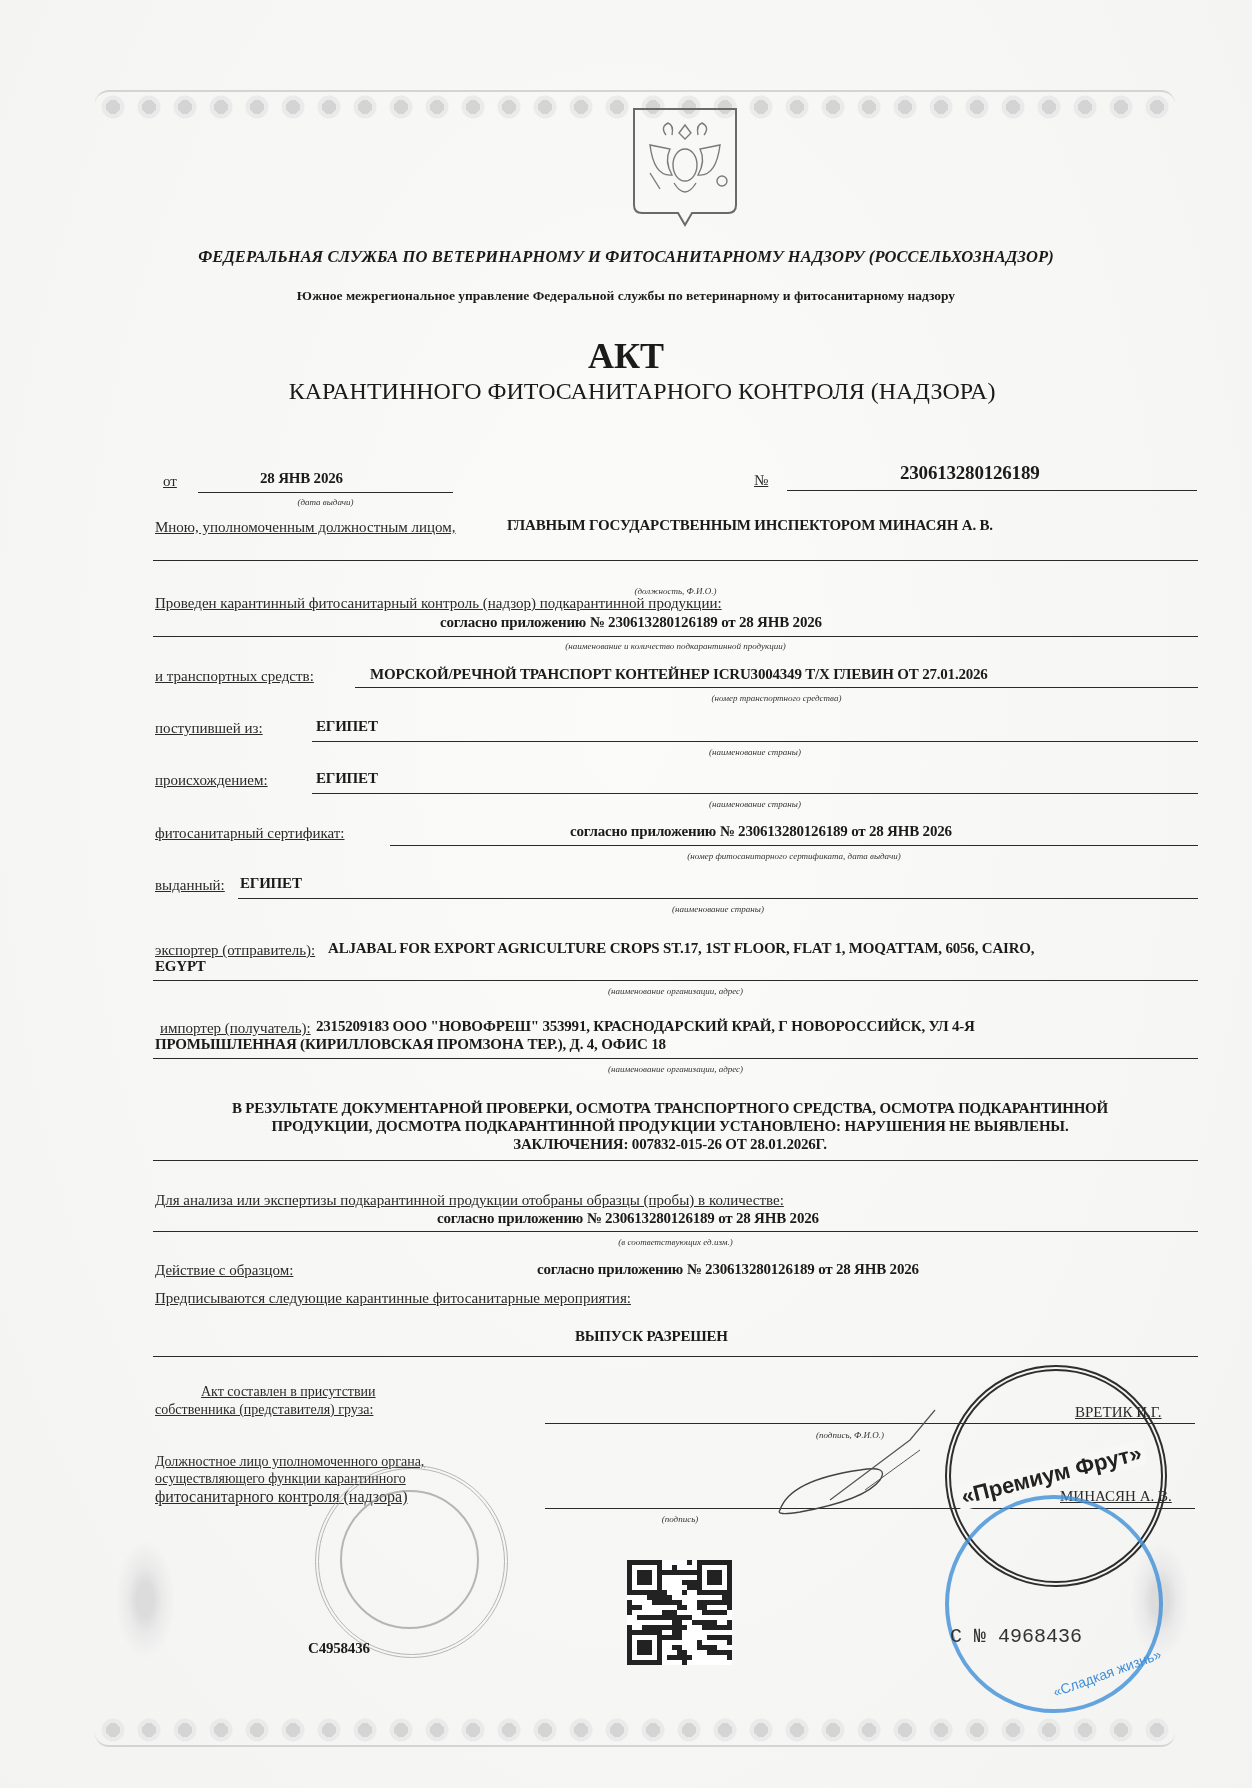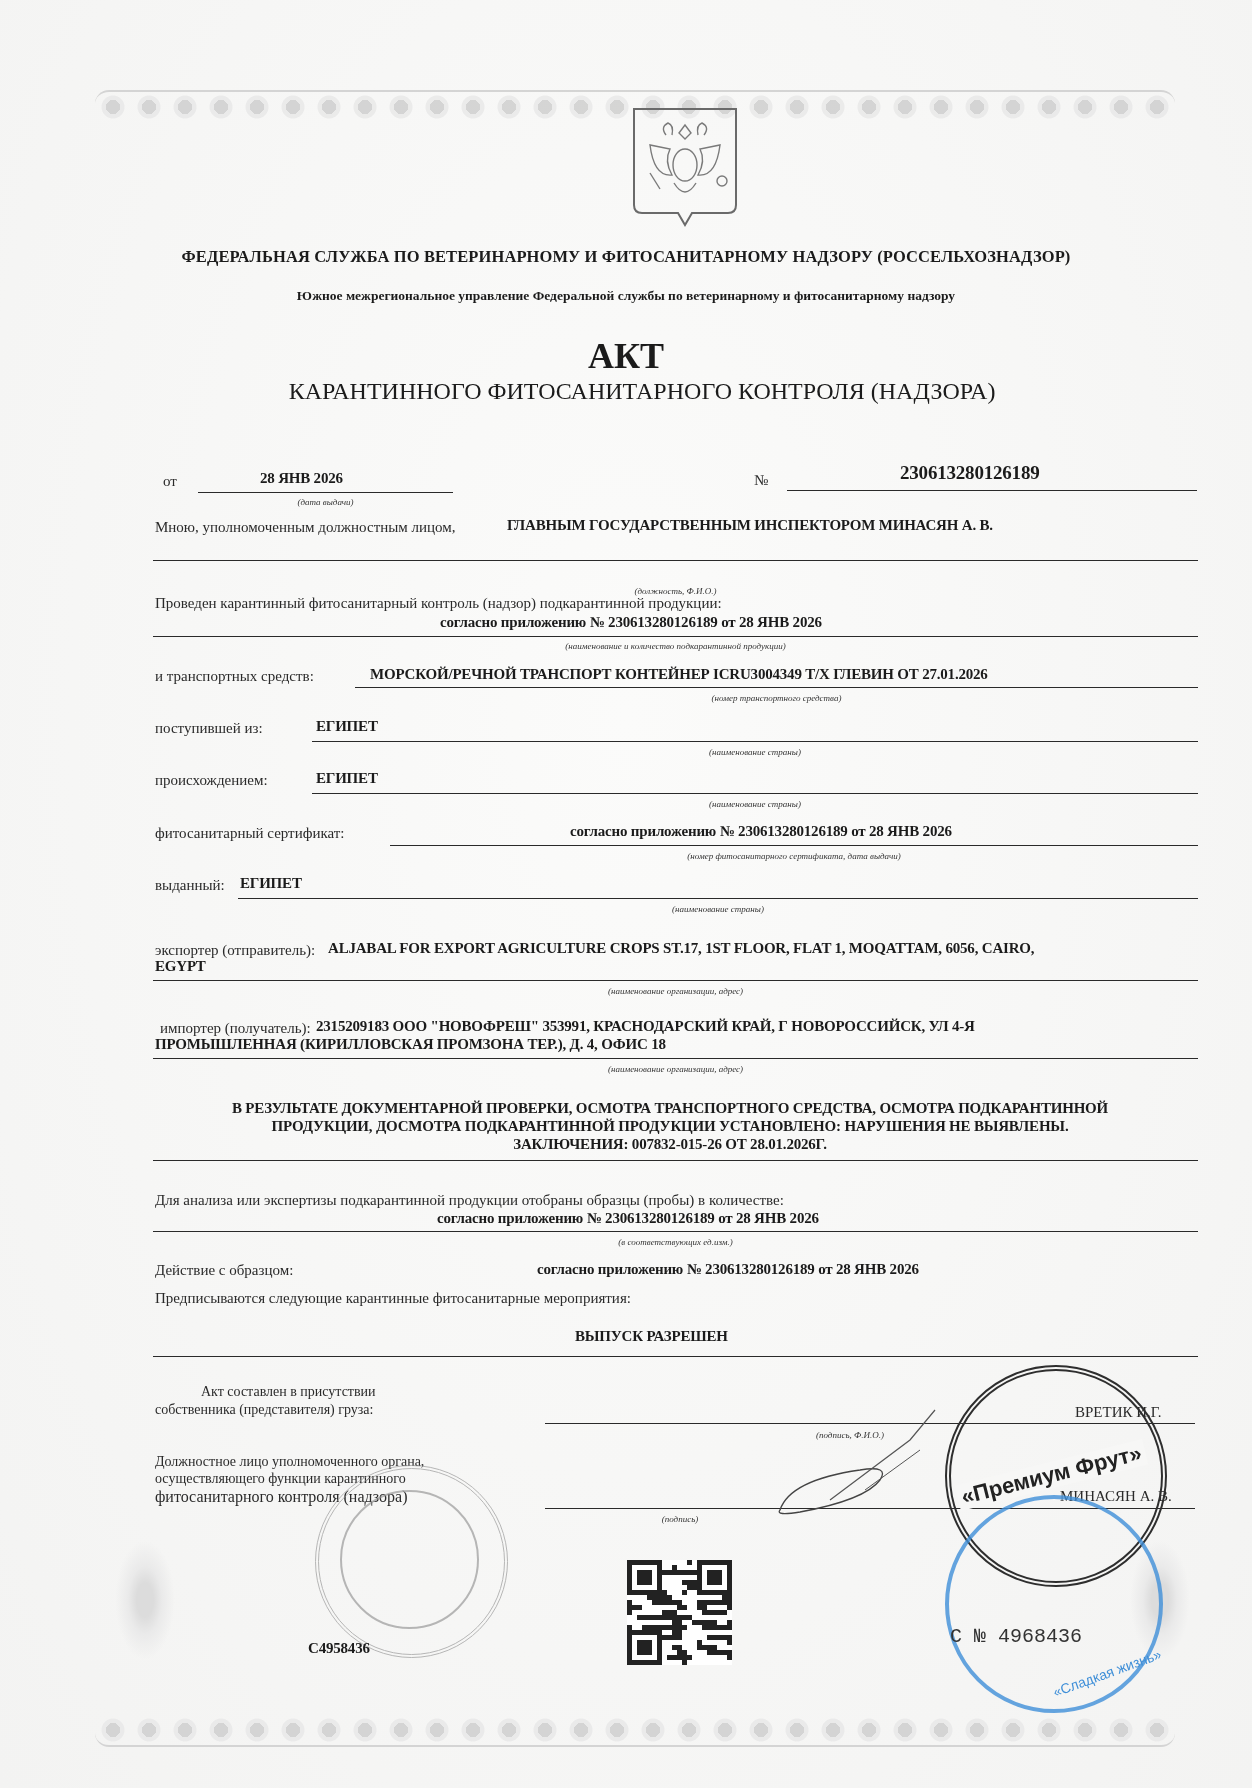--- a/index.html
+++ b/index.html
@@ -15,21 +15,21 @@
   .orn-top { left: 95px; top: 90px; width: 1080px; background-size: 36px 30px;
     background-image: radial-gradient(circle at 18px 15px, #cfcfcf 0 7px, #e9e9e9 7px 11px, transparent 12px); border-top: 2px solid #cfcfcf; }
   .orn-bottom { left: 95px; top: 1715px; width: 1080px; background-size: 36px 30px;
     background-image: radial-gradient(circle at 18px 15px, #cfcfcf 0 7px, #e9e9e9 7px 11px, transparent 12px); border-bottom: 2px solid #cfcfcf; }
   .orn-side { position: absolute; width: 60px; height: 120px; border-radius: 30px;
     background: radial-gradient(ellipse at center, #dcdcdc 0 20%, #eaeaea 40%, transparent 70%); }
   .emblem { position: absolute; left: 630px; top: 105px; width: 110px; height: 125px; }
   .abs { position: absolute; }
   .line { position: absolute; height: 0; border-top: 1.6px solid #2a2a2a; }
   .hint { position: absolute; font-style: italic; font-size: 9px; color: #333; text-align: center; }
-  .lbl { position: absolute; font-size: 15px; color: #2a2a2a; white-space: nowrap; }
+  .lbl { position: absolute; font-size: 15px; color: #2a2a2a; white-space: nowrap; text-decoration: underline; }
   .val { position: absolute; font-size: 15px; font-weight: bold; white-space: nowrap; letter-spacing: -0.2px; }
   .center { text-align: center; }
   .stamp-black { position: absolute; border-radius: 50%; border: 6px double #2e2e2e; }
   .stamp-blue { position: absolute; border-radius: 50%; border: 4px solid #3f8fd8; opacity: .8; }
   .stamp-gray { position: absolute; border-radius: 50%; border: 4px double #9a9a9a; opacity: .7; }
 </style>
 </head>
 <body>
 
 <div class="page">
@@ -47,21 +47,21 @@
       <path d="M74 30 Q80 22 72 18 Q66 20 68 30"></path>
       <path d="M20 40 Q24 72 42 70 Q34 56 40 44 Z"></path>
       <path d="M90 40 Q86 72 68 70 Q76 56 70 44 Z"></path>
       <ellipse cx="55" cy="60" rx="12" ry="16"></ellipse>
       <path d="M44 78 Q55 96 66 78"></path>
       <circle cx="92" cy="76" r="5"></circle>
       <path d="M20 68 L30 84"></path>
     </g>
   </svg>
 
-  <div class="abs center" style="left:0;width:1252px;top:247px;font-size:16.5px;font-weight:bold;letter-spacing:0.1px;">ФЕДЕРАЛЬНАЯ СЛУЖБА ПО ВЕТЕРИНАРНОМУ И ФИТОСАНИТАРНОМУ НАДЗОРУ (РОССЕЛЬХОЗНАДЗОР)</div>
+  <div class="abs center" style="left:0;width:1252px;top:247px;font-size:16.5px;font-weight:bold;letter-spacing:0.1px;font-style:italic;">ФЕДЕРАЛЬНАЯ СЛУЖБА ПО ВЕТЕРИНАРНОМУ И ФИТОСАНИТАРНОМУ НАДЗОРУ (РОССЕЛЬХОЗНАДЗОР)</div>
   <div class="abs center" style="left:0;width:1252px;top:288px;font-size:13.5px;font-weight:bold;">Южное межрегиональное управление Федеральной службы по ветеринарному и фитосанитарному надзору</div>
   <div class="abs center" style="left:0;width:1252px;top:335px;font-size:36px;font-weight:bold;">АКТ</div>
   <div class="abs center" style="left:0;width:1252px;top:378px;font-size:24px;margin-left:16px;">КАРАНТИННОГО ФИТОСАНИТАРНОГО КОНТРОЛЯ (НАДЗОРА)</div>
 
   <div class="lbl" style="left:163px;top:473px;">от</div>
   <div class="val" style="left:260px;top:470px;">28 ЯНВ 2026</div>
   <div class="line" style="left:198px;width:255px;top:492px;"></div>
   <div class="hint" style="left:198px;width:255px;top:497px;">(дата выдачи)</div>
   <div class="lbl" style="left:754px;top:472px;">№</div>
   <div class="val" style="left:900px;top:462px;font-size:19px;">230613280126189</div>

